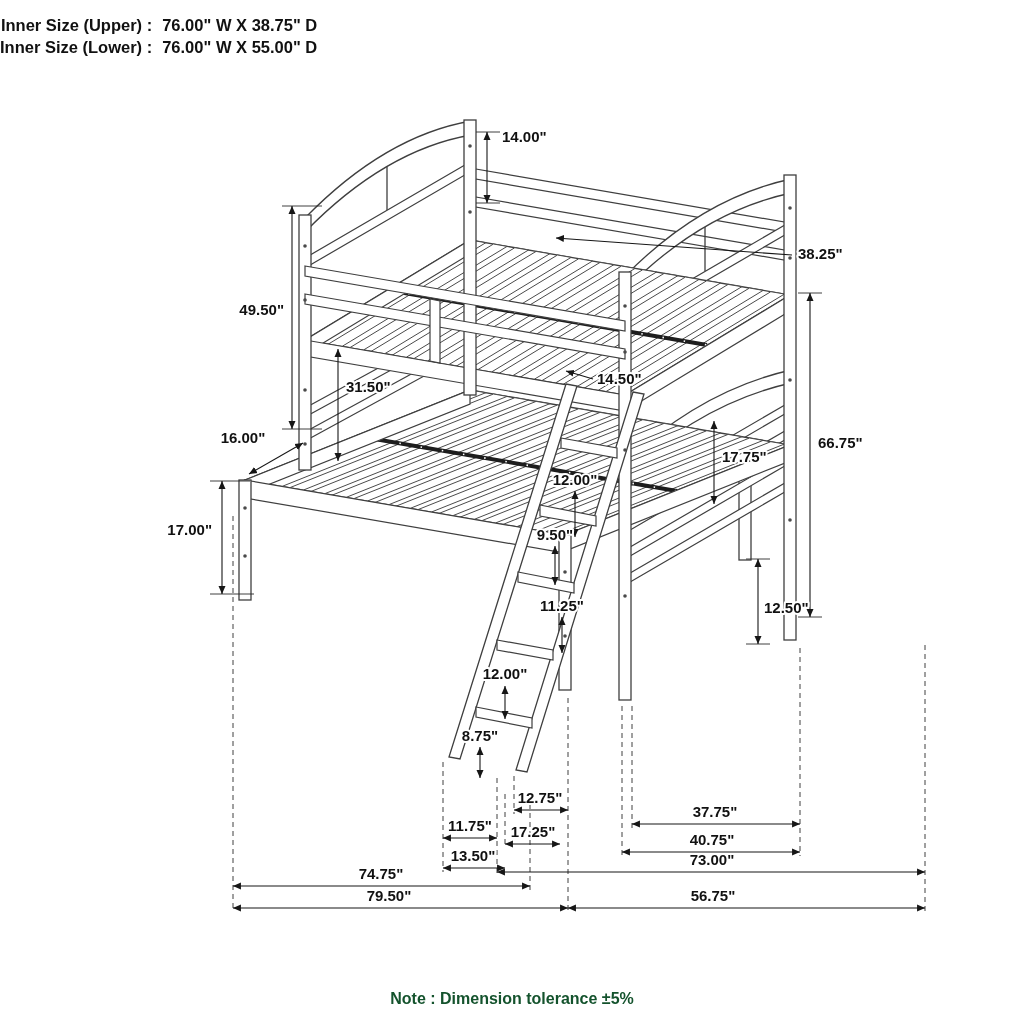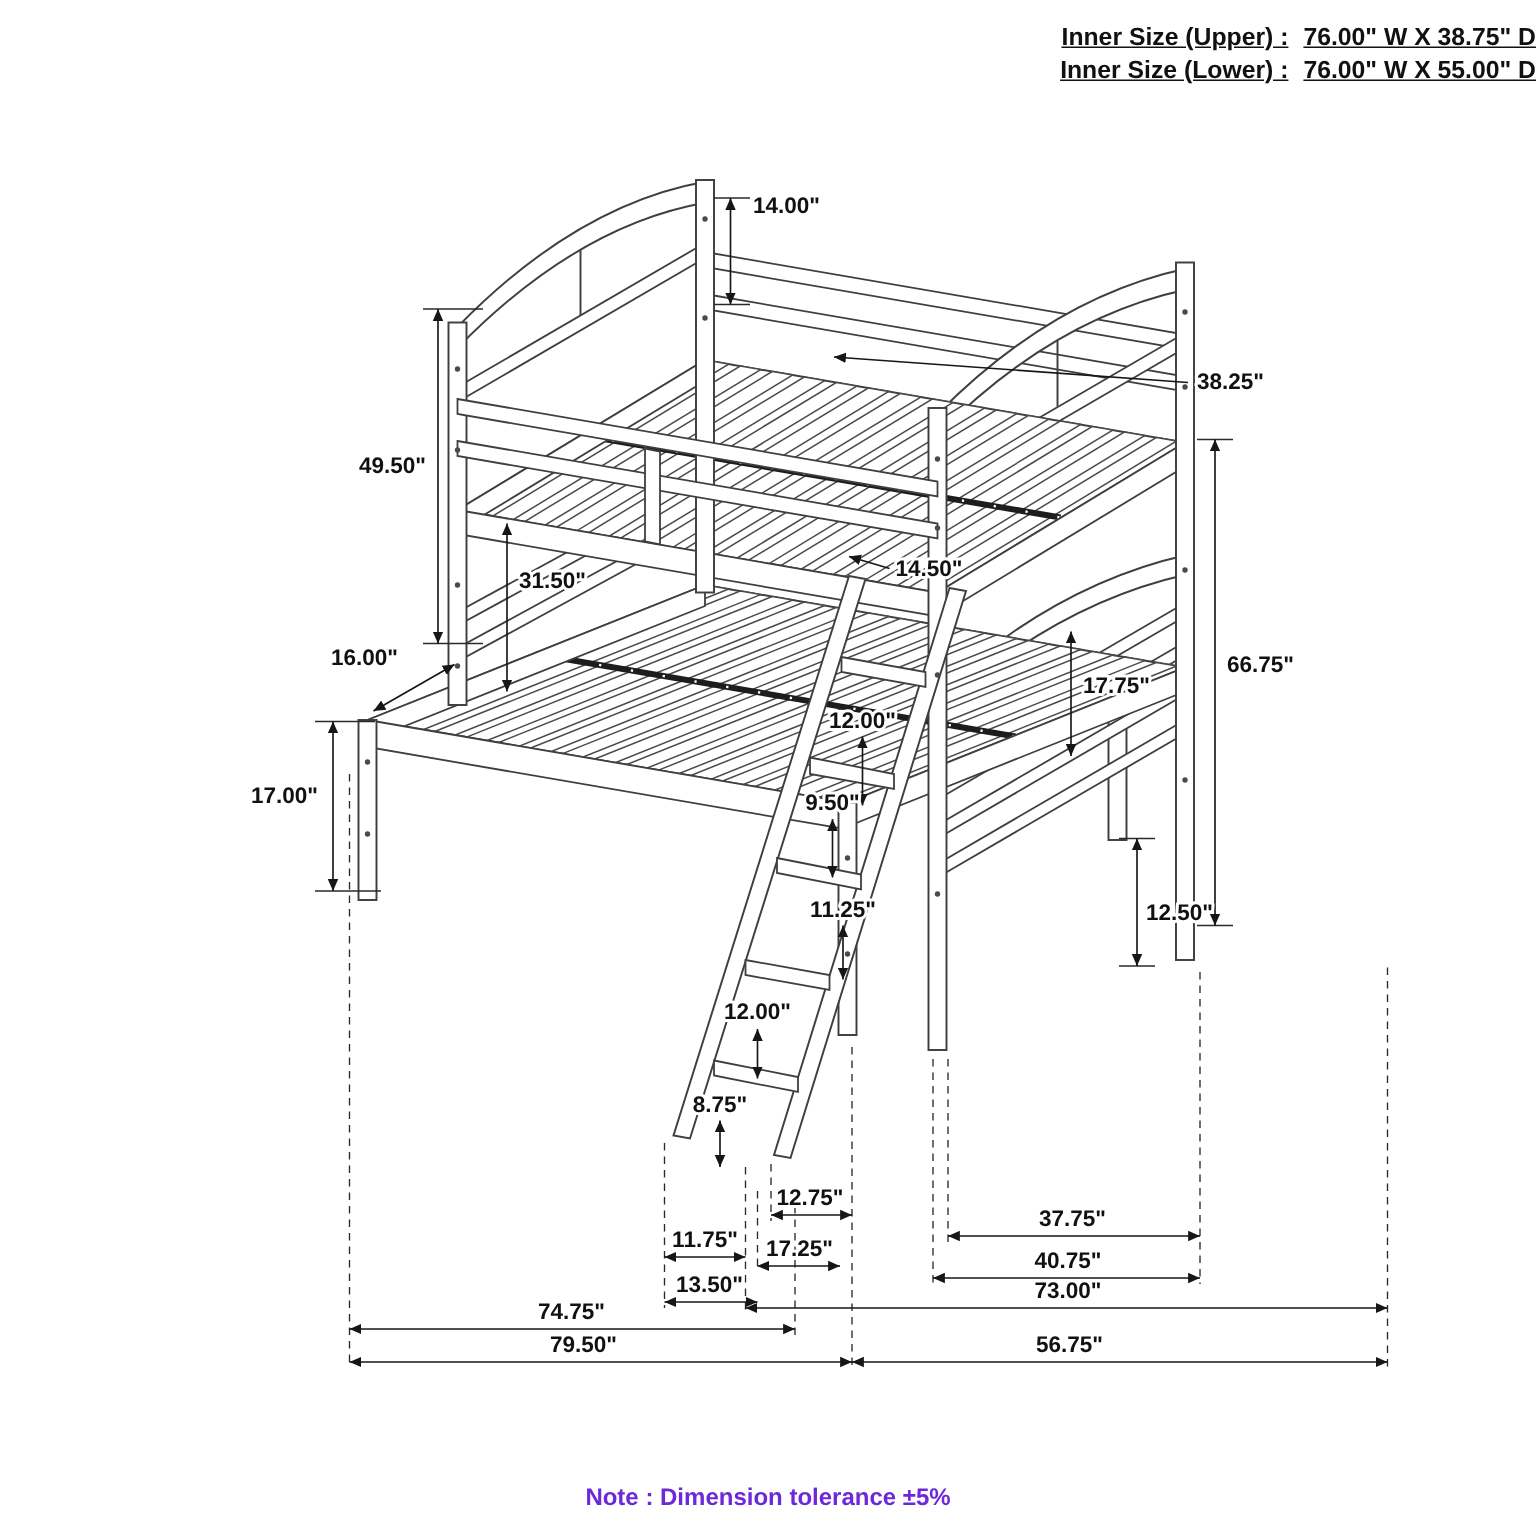--- a/index.html
+++ b/index.html
@@ -1,26 +1,26 @@
 <!DOCTYPE html>
 <html><head>
 <meta charset="utf-8">
 <style>
   * { margin:0; padding:0; box-sizing:border-box; }
   html,body { width:1024px; height:1024px; background:#ffffff; overflow:hidden; }
   body { position:relative; font-family:"Liberation Sans", sans-serif; color:#111; }
 
-  .header { position:absolute; top:16px; left:0; width:100%; display:flex; justify-content:flex-end;text-decoration:underline; }
+  .header { position:absolute; top:16px; left:0; width:100%; display:flex; justify-content:flex-start; }
   .header-grid { display:grid; grid-template-columns:auto auto; column-gap:10px; row-gap:3px;
                  font-weight:bold; font-size:16.5px; color:#111; }
   .header-label { text-align:right; }
   .header-value { text-align:left; }
 
   .note { position:absolute; bottom:16px; left:0; width:100%; text-align:center;
-          font-weight:bold; font-size:16px; color:#6d28d9; }
+          font-weight:bold; font-size:16px; color:#14532d; }
 
   svg { position:absolute; top:0; left:0; }
 
   .frame { fill:#ffffff; stroke:#3f3f3f; stroke-width:1.3; }
   .rail  { fill:#ffffff; stroke:#3f3f3f; stroke-width:1.2; }
   .wire  { fill:none; stroke:#3f3f3f; stroke-width:1.3; }
   #upper-slats polygon, #lower-slats polygon { fill:#ffffff; stroke:#4a4a4a; stroke-width:1; }
   .crail { stroke:#1d1d1d; stroke-width:4; fill:none; }
   .crail-dots { stroke:#ffffff; stroke-width:1.6; fill:none; stroke-dasharray:1.5 20; }
   .bolt { fill:#4a4a4a; }

